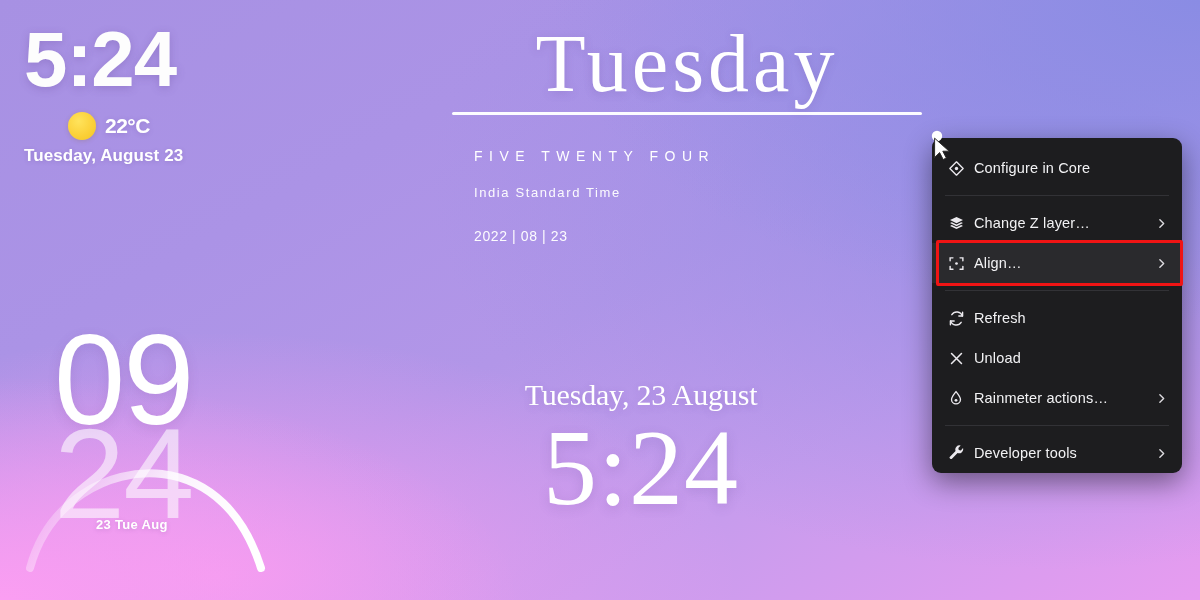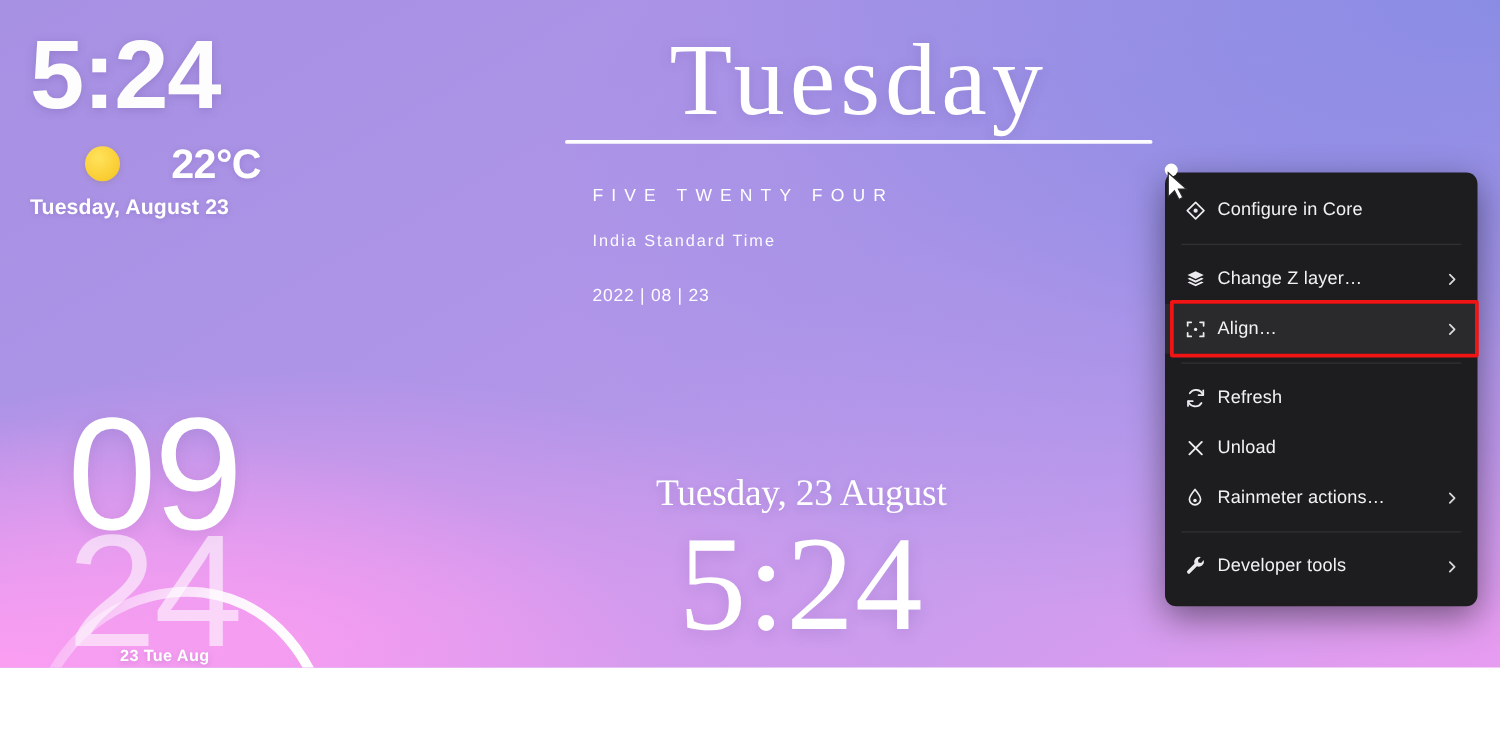--- a/index.html
+++ b/index.html
@@ -1,43 +1,43 @@
 <!DOCTYPE html>
 <html><head>
 <meta charset="utf-8">
 <style>
   * { margin:0; padding:0; box-sizing:border-box; }
   html, body {
     width:1200px; height:600px; overflow:hidden;
     font-family:"Liberation Sans", sans-serif;
   }
   #desktop {
-    position:relative; width:1200px; height:534px; overflow:hidden;
+    position:relative; width:1200px; height:600px; overflow:hidden;
     background:
       radial-gradient(ellipse 70% 60% at 0% 100%,   #fb9ef2 0%,  rgba(251,158,242,0) 62%),
       radial-gradient(ellipse 75% 70% at 18% 96%,   #ee9cf0 0%,  rgba(238,156,240,0) 58%),
       radial-gradient(ellipse 90% 90% at 100% 0%,   #8a8ce4 0%,  rgba(138,140,228,0) 60%),
       radial-gradient(ellipse 80% 100% at 88% 30%,  #9a90e6 0%,  rgba(154,144,230,0) 65%),
       linear-gradient(150deg, #a791e3 0%, #ab93e6 28%, #b296e8 50%, #c79ced 72%, #e79cf0 100%);
   }
 
   
   #w-topleft { position:absolute; left:24px; top:24px; }
   .tl-time {
     font-size:78px; font-weight:700; color:#fdfdfd; line-height:.92;
     letter-spacing:-1px; text-shadow:0 2px 8px rgba(90,60,140,.25);
   }
   .tl-weather { display:flex; align-items:center; gap:9px; margin-top:16px; margin-left:44px; }
   .tl-sun {
     width:28px; height:28px; border-radius:50%;
     background:radial-gradient(circle at 38% 33%, #ffe35c 0%, #fbd13a 55%, #f4c520 100%);
     box-shadow:0 1px 5px rgba(120,90,0,.2);
   }
-  .tl-temp { font-size:33px; font-weight:700; color:#fff; letter-spacing:-.5px;
-             text-shadow:0 1px 5px rgba(90,60,140,.22);margin-left:32px; }
+  .tl-temp { font-size:21px; font-weight:700; color:#fff; letter-spacing:-.5px;
+             text-shadow:0 1px 5px rgba(90,60,140,.22); }
   .tl-date { margin-top:6px; font-size:17px; font-weight:700; color:#fff;
              letter-spacing:.1px; text-shadow:0 1px 4px rgba(90,60,140,.22); }
 
   
   #w-day { position:absolute; left:452px; top:22px; width:470px; }
   .day-name {
     font-size:82px; font-weight:300; color:#fff; line-height:1.02;
     letter-spacing:4px; text-align:center; text-shadow:0 2px 10px rgba(90,60,140,.2);font-family:Liberation Serif, serif;
   }
   .day-rule { height:3px; background:#fff; border-radius:2px; margin-top:6px; opacity:.97; }
@@ -79,21 +79,21 @@
              text-shadow:0 2px 8px rgba(90,60,140,.2); }
   .lc-time { margin-top:-4px; font-size:108px; font-weight:400; color:#fff;
              line-height:1.12; letter-spacing:1px;
              text-shadow:0 3px 12px rgba(90,60,140,.18); }
 
   
   #ctxmenu {
     position:absolute; left:932px; top:138px; width:250px;
     background:#1d1d1f; border-radius:9px;
     box-shadow:0 9px 28px rgba(0,0,0,.45);
-    padding:10px 0 12px 0;
+    padding:10px 0 0 0;
     font-size:14.5px; color:#f2f2f4;
   }
   .mi {
     position:relative; display:flex; align-items:center;
     height:40px; padding:0 14px 0 16px; cursor:default;
   }
   .mi .ic { width:26px; flex:0 0 26px; display:flex; align-items:center; justify-content:flex-start; }
   .mi .lbl { flex:1 1 auto; letter-spacing:.15px; white-space:nowrap; }
   .mi .chev { flex:0 0 auto; opacity:.92; display:flex; align-items:center; }
   .mi.hover { background:#2a2a2d; }

